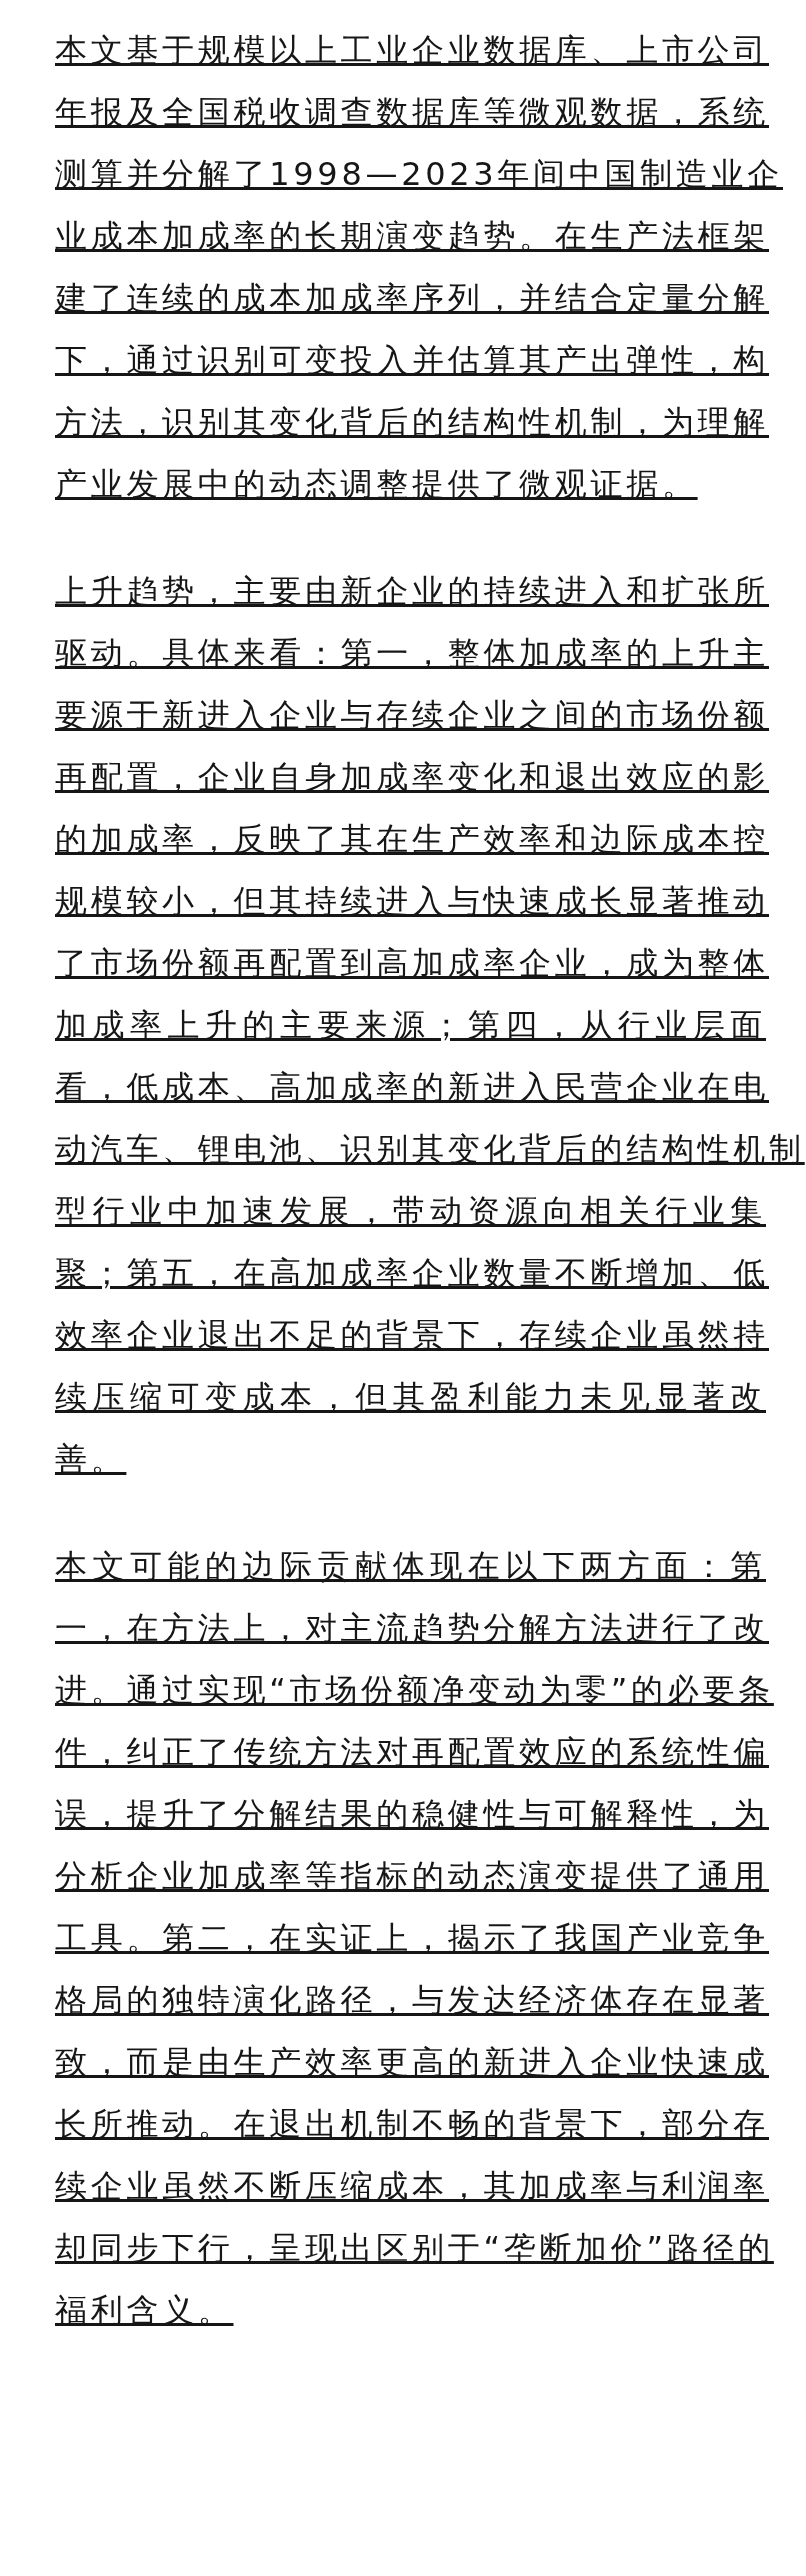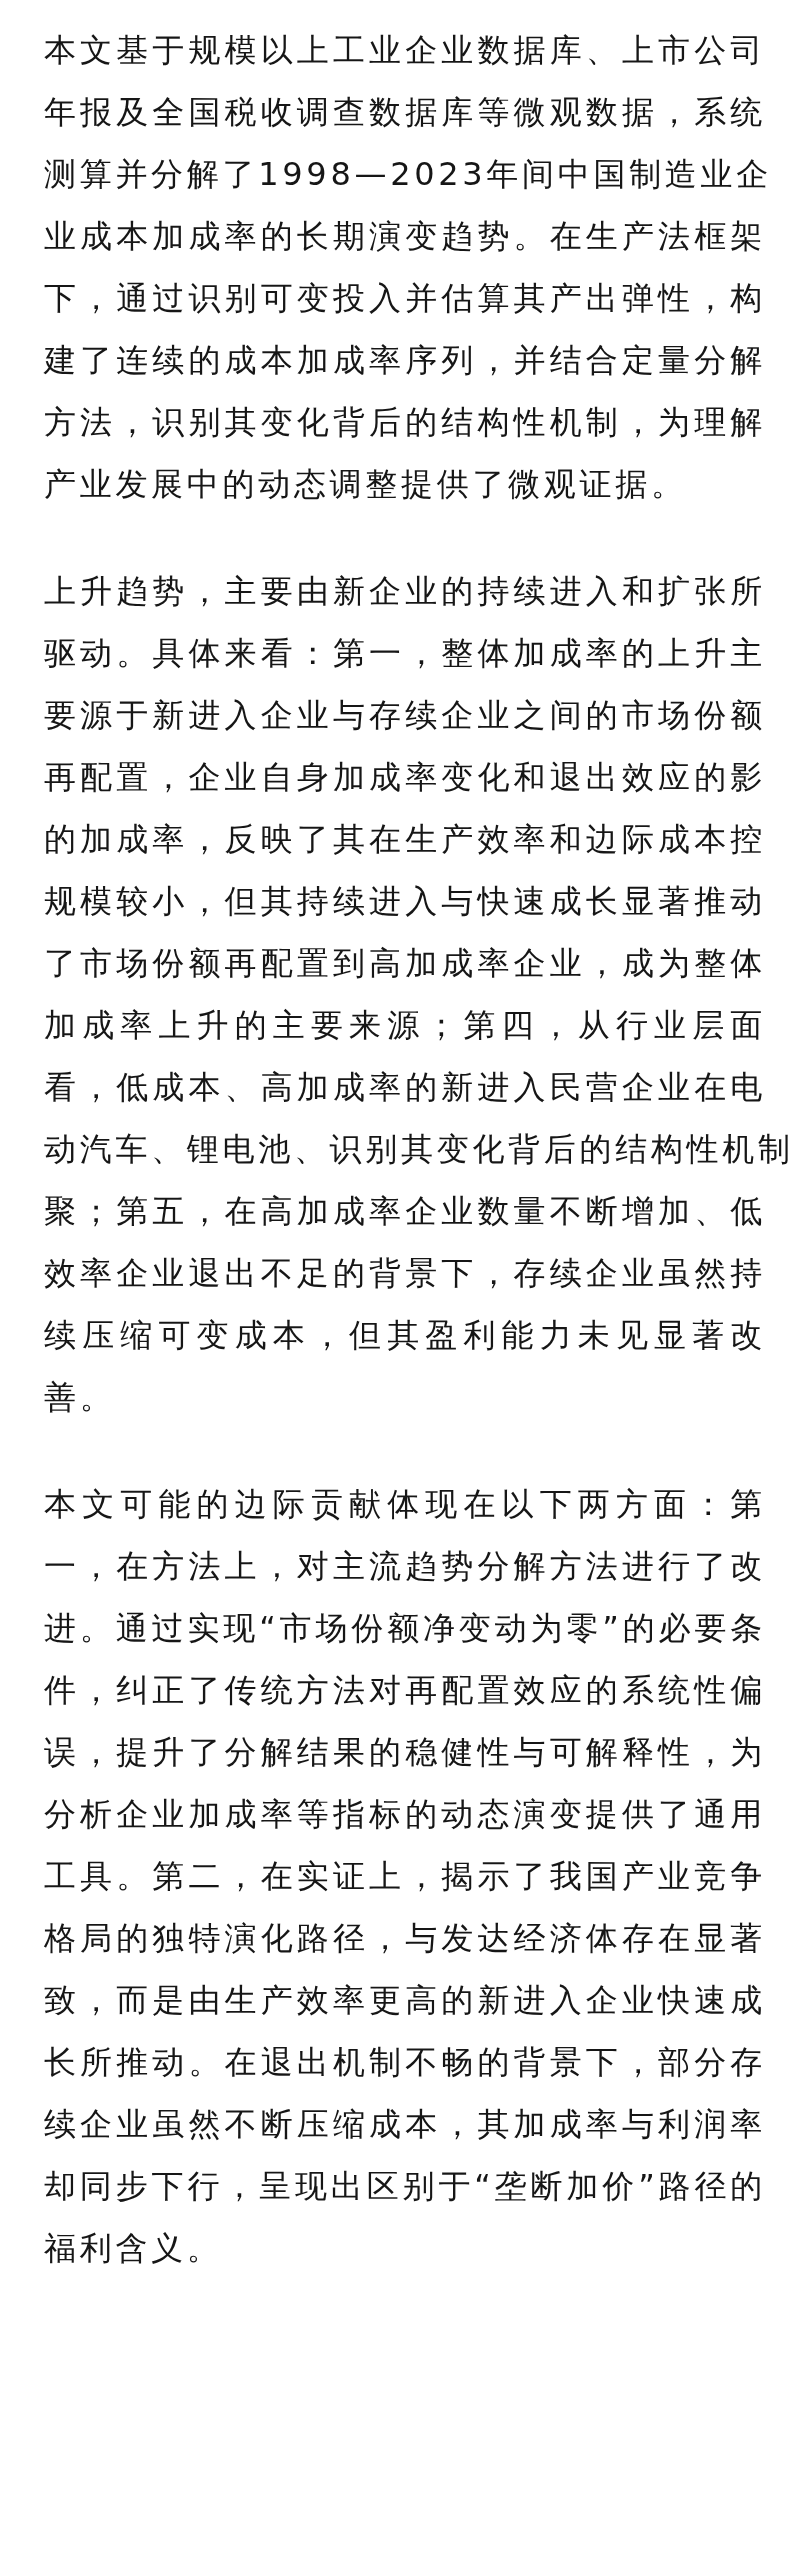--- a/index.html
+++ b/index.html
@@ -14,21 +14,22 @@
     box-sizing: border-box;
     background: #ffffff;
     color: #161616;
     padding: 18.7px 40px 0 40px;
     overflow: hidden;
     font-family: "DejaVu Sans", sans-serif;
     font-size: 32px;
     font-weight: 400;
   }
   .para {
-    margin: 0 0 45px 4px;
+    margin: 0 0 45px 15px;
+    text-decoration: underline;
   }
   .para:last-child {
     margin-bottom: 0;
   }
   .line {
     line-height: 62px;
     letter-spacing: 3.7px;
     text-align: justify;
     text-align-last: justify;
     white-space: nowrap;
@@ -41,36 +42,37 @@
 </head>
 <body style="background: rgb(255, 255, 255);">
 
 <div class="doc" style="background: rgb(255, 255, 255); color: rgb(22, 22, 22);">
   <div id="paragraphs">
       <div class="para">
         <div class="line">本文基于规模以上工业企业数据库、上市公司</div>
         <div class="line">年报及全国税收调查数据库等微观数据，系统</div>
         <div class="line">测算并分解了1998—2023年间中国制造业企</div>
         <div class="line">业成本加成率的长期演变趋势。在生产法框架</div>
+        <div class="line">建了连续的成本加成率序列，并结合定量分解</div>
         <div class="line">下，通过识别可变投入并估算其产出弹性，构</div>
-        <div class="line">建了连续的成本加成率序列，并结合定量分解</div>
         <div class="line">方法，识别其变化背后的结构性机制，为理解</div>
         <div class="line last">产业发展中的动态调整提供了微观证据。</div>
       </div>
       <div class="para">
         <div class="line">上升趋势，主要由新企业的持续进入和扩张所</div>
         <div class="line">驱动。具体来看：第一，整体加成率的上升主</div>
         <div class="line">要源于新进入企业与存续企业之间的市场份额</div>
         <div class="line">再配置，企业自身加成率变化和退出效应的影</div>
         <div class="line">的加成率，反映了其在生产效率和边际成本控</div>
         <div class="line">规模较小，但其持续进入与快速成长显著推动</div>
         <div class="line">了市场份额再配置到高加成率企业，成为整体</div>
         <div class="line">加成率上升的主要来源；第四，从行业层面</div>
         <div class="line">看，低成本、高加成率的新进入民营企业在电</div>
         <div class="line">动汽车、锂电池、识别其变化背后的结构性机制</div>
+        <div class="line">型行业中加速发展，带动资源向相关行业集</div>
         <div class="line">聚；第五，在高加成率企业数量不断增加、低</div>
         <div class="line">效率企业退出不足的背景下，存续企业虽然持</div>
         <div class="line">续压缩可变成本，但其盈利能力未见显著改</div>
         <div class="line last">善。</div>
       </div>
       <div class="para">
         <div class="line">本文可能的边际贡献体现在以下两方面：第</div>
         <div class="line">一，在方法上，对主流趋势分解方法进行了改</div>
         <div class="line">进。通过实现“市场份额净变动为零”的必要条</div>
         <div class="line">件，纠正了传统方法对再配置效应的系统性偏</div>

